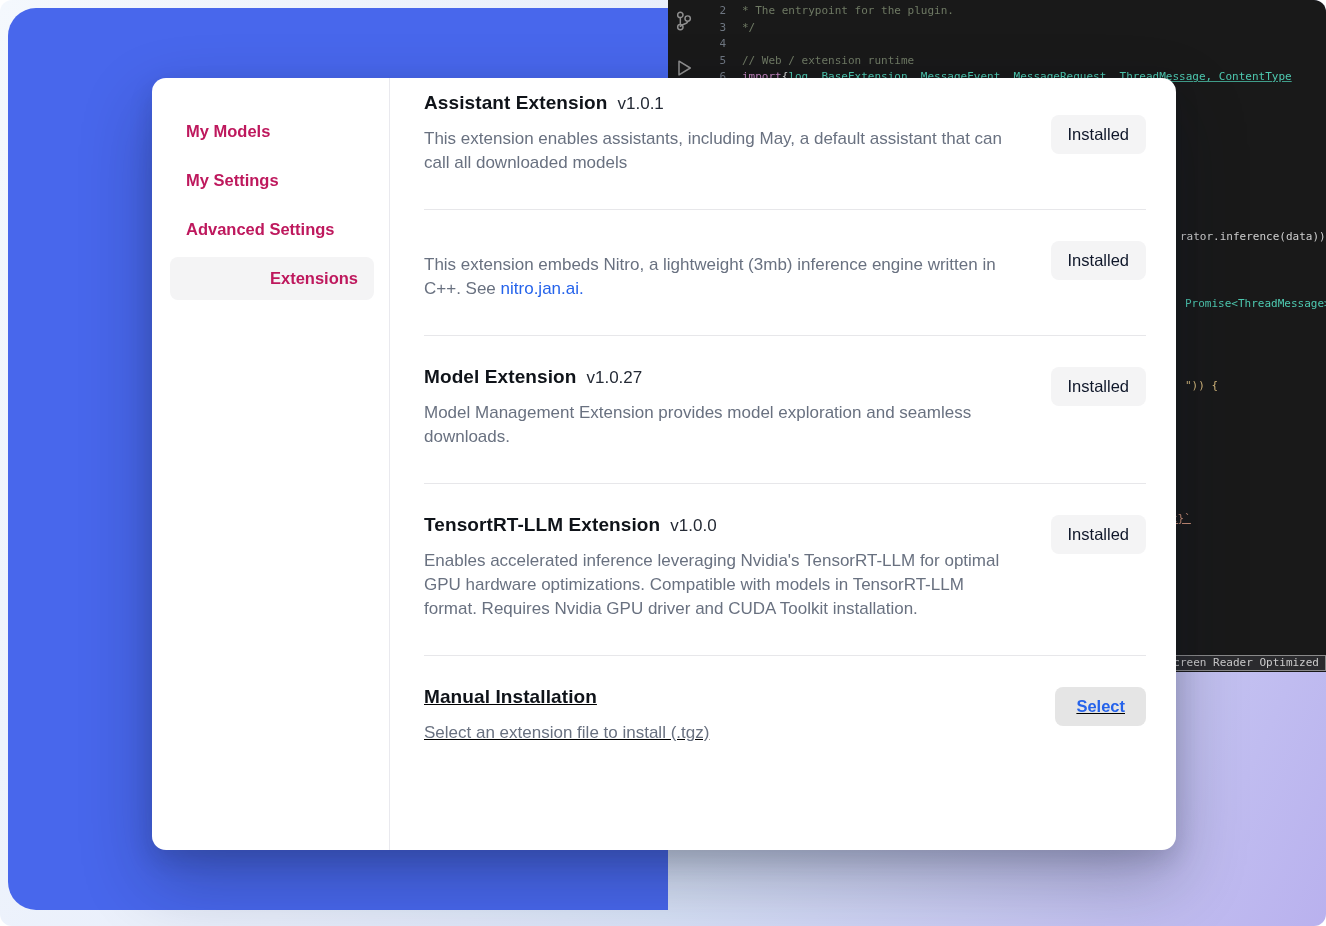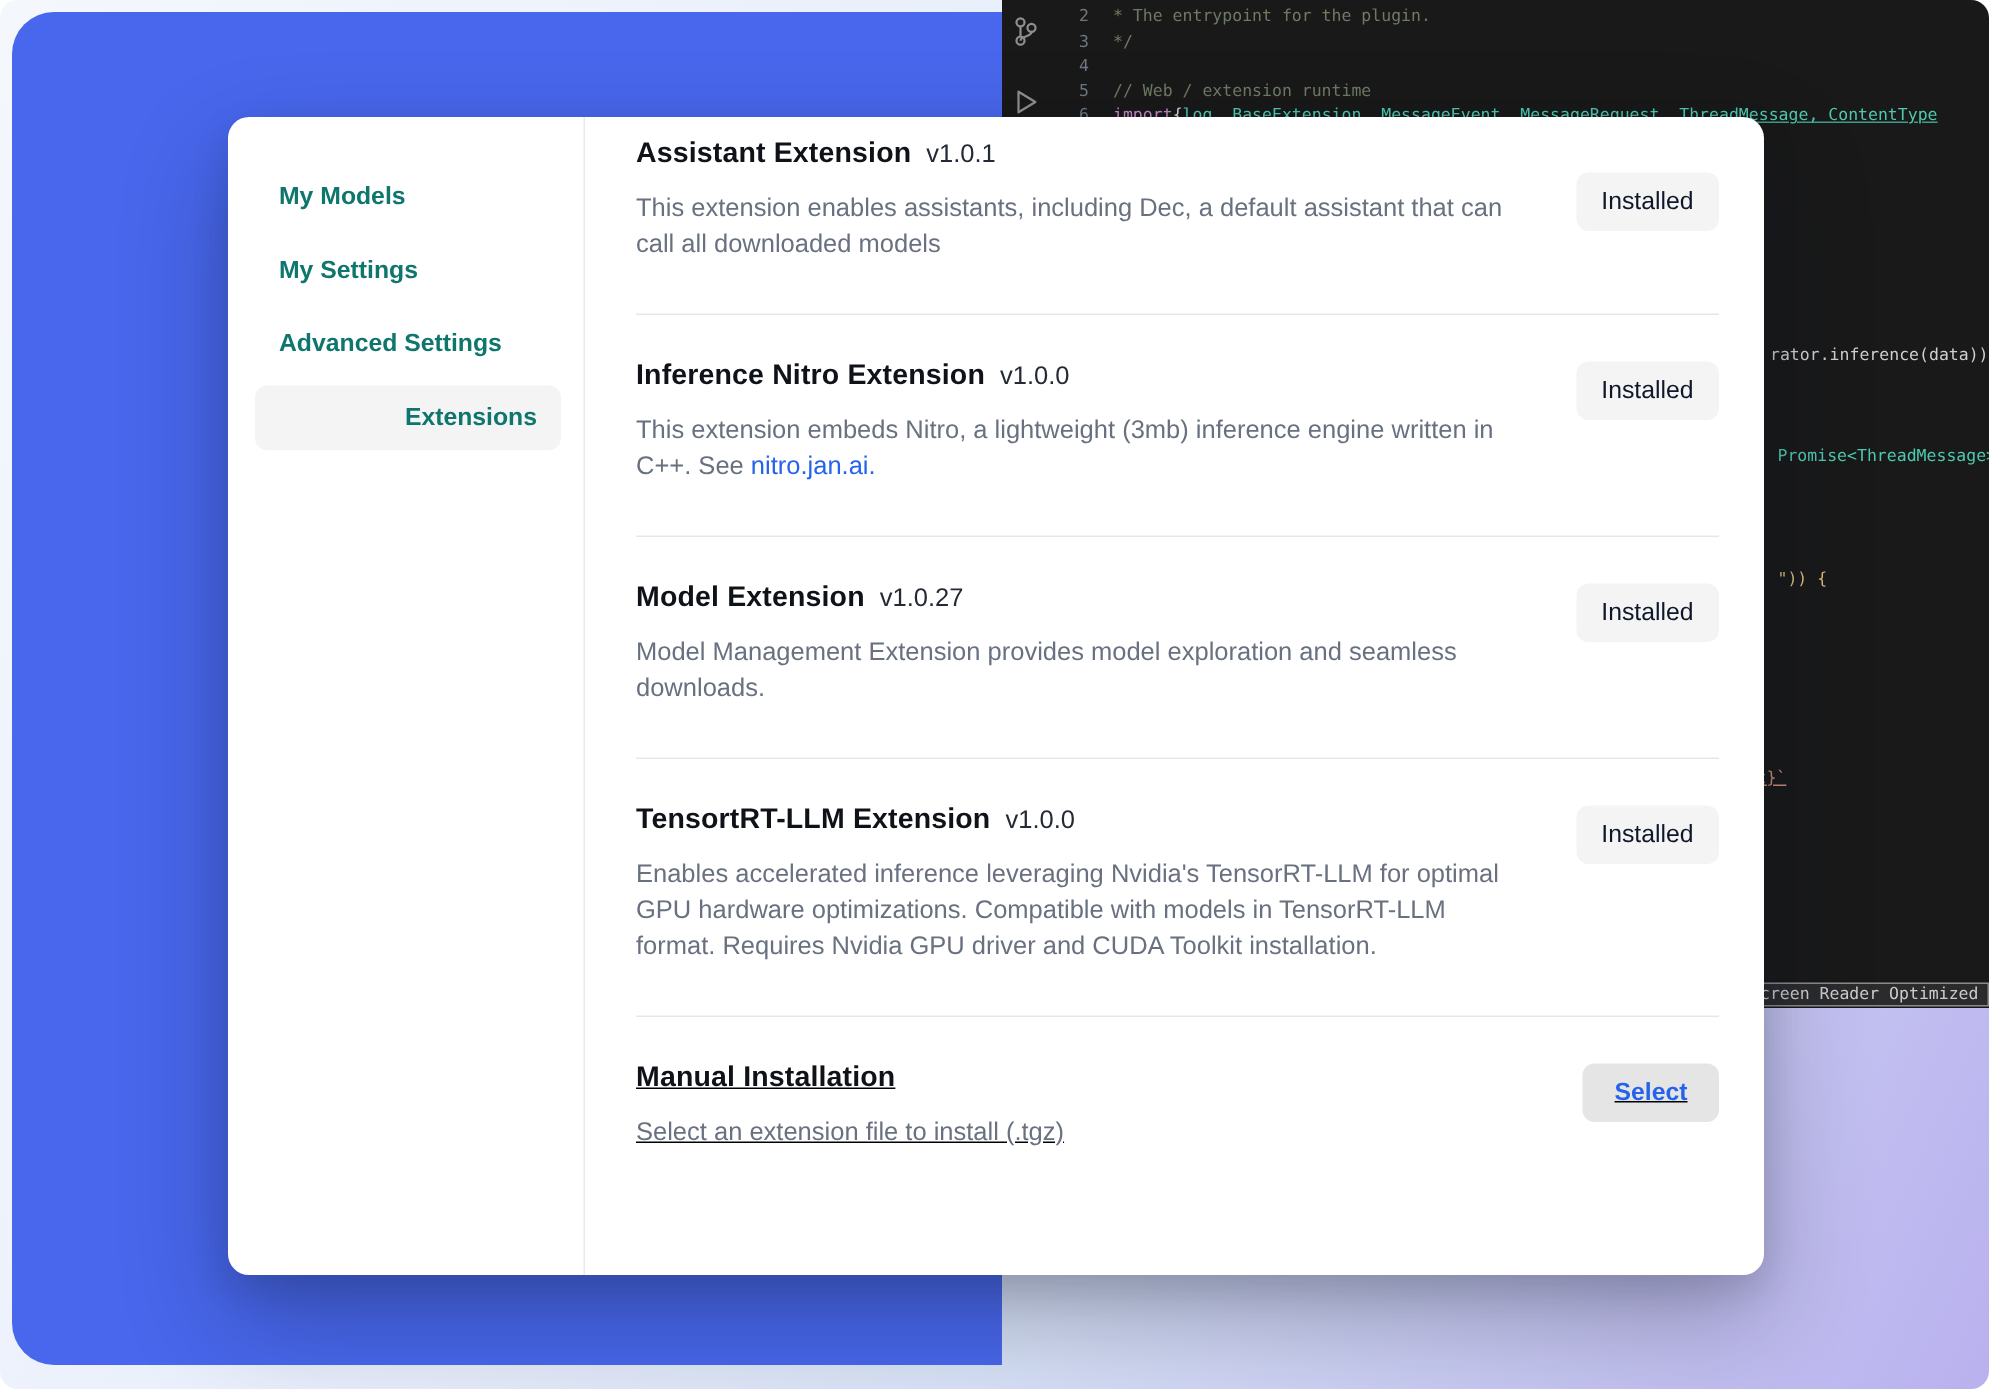--- a/index.html
+++ b/index.html
@@ -47,21 +47,21 @@
 
   
   .modal {
     position:absolute; left:152px; top:78px; width:1024px; height:772px;
     background:#ffffff; border-radius:14px; display:flex; overflow:hidden; z-index:5;
     box-shadow:0 30px 70px rgba(15,23,42,.30), 0 10px 24px rgba(15,23,42,.14);
   }
   .sidebar { width:238px; flex:none; border-right:1px solid #e9e9ee; padding:32px 15px 0 18px; }
   .side-item {
     display:block; padding:12px 16px; margin-bottom:6px; border-radius:8px;
-    font-size:16.5px; font-weight:700; color:#0f766e; cursor:pointer;
+    font-size:16.5px; font-weight:700; color:#be185d; cursor:pointer;
   }
   .side-item.active { background:#f4f4f5;text-align:right; }
 
   .content { flex:1; padding:0 30px 0 34px; overflow:hidden; }
   .row { display:flex; justify-content:space-between; align-items:flex-start; padding:30px 0 34px; border-bottom:1px solid #e7e7ea; }
   .row.first { padding-top:14px;align-items:center; }
   .row.last { border-bottom:none; padding-bottom:26px;text-decoration:underline; }
   .row-main { width:592px; }
   .row-title { font-size:19px; font-weight:700; color:#0f1319; letter-spacing:.1px; }
   .row-version { font-size:17px; font-weight:400; color:#242a35; margin-left:10px; }
@@ -139,30 +139,27 @@
       <span class="side-item active">Extensions</span>
     </aside>
 
     <main class="content">
 
       <div class="row first">
         <div class="row-main">
           <div>
             <span class="row-title">Assistant Extension</span><span class="row-version">v1.0.1</span>
           </div>
-          <div class="row-desc">This extension enables assistants, including Dec, a default assistant that can call all downloaded models</div>
+          <div class="row-desc">This extension enables assistants, including May, a default assistant that can call all downloaded models</div>
         </div>
         <button class="btn btn-installed">Installed</button>
       </div>
 
       <div class="row">
         <div class="row-main">
-          <div>
-            <span class="row-title">Inference Nitro Extension</span><span class="row-version">v1.0.0</span>
-          </div>
           <div class="row-desc"><span>This extension embeds Nitro, a lightweight (3mb) inference engine written in C++. See </span><a class="link">nitro.jan.ai.</a></div>
         </div>
         <button class="btn btn-installed">Installed</button>
       </div>
 
       <div class="row">
         <div class="row-main">
           <div>
             <span class="row-title">Model Extension</span><span class="row-version">v1.0.27</span>
           </div>

